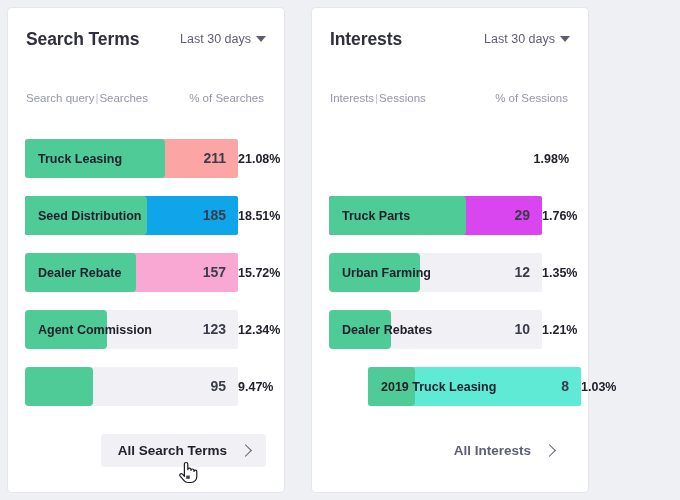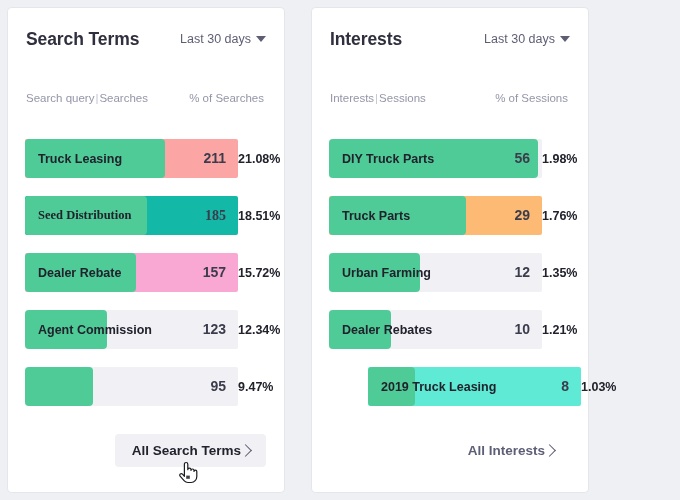--- a/index.html
+++ b/index.html
@@ -161,20 +161,21 @@
     display: flex;
     align-items: center;
     justify-content: flex-end;
     padding-bottom: 6px;
     padding-right: 1px;
   }
 
   .all-link {
     display: inline-flex;
     align-items: center;
+    gap: 14px;
     padding: 9px 16px 9px 17px;
     border-radius: 4px;
     cursor: pointer;
     background: transparent;
     border: none;
     font-family: inherit;
   }
 
   .all-link.hovered { background: #f1f1f5; }
 
@@ -232,21 +233,21 @@
     <div class="rows">
       <div class="row">
         <div class="bar-track" style="background: #fca5a5;">
           <div class="bar-fill" style="width: 65.7%; background: rgb(79, 203, 151);"></div>
           <span class="bar-label">Truck Leasing</span>
           <span class="bar-value">211</span>
         </div>
         <div class="row-pct">21.08%</div>
       </div>
       <div class="row">
-        <div class="bar-track" style="background: #14b8a6; font-family: Liberation Serif, serif;">
+        <div class="bar-track" style="background: #0ea5e9;">
           <div class="bar-fill" style="width: 57.3%; background: rgb(79, 203, 151);"></div>
           <span class="bar-label">Seed Distribution</span>
           <span class="bar-value">185</span>
         </div>
         <div class="row-pct">18.51%</div>
       </div>
       <div class="row">
         <div class="bar-track" style="background: #f9a8d4;">
           <div class="bar-fill" style="width: 52.1%; background: rgb(79, 203, 151);"></div>
           <span class="bar-label">Dealer Rebate</span>
@@ -291,29 +292,24 @@
 
     <div class="col-headers">
       <div class="col-left">
         <span>Interests</span><span class="col-sep">|</span><span>Sessions</span>
       </div>
       <div class="col-right">% of Sessions</div>
     </div>
 
     <div class="rows">
       <div class="row">
-        <div class="bar-track" style="background: rgb(240, 240, 245);">
-          <div class="bar-fill" style="width: 98%; background: rgb(79, 203, 151);"></div>
-          <span class="bar-label">DIY Truck Parts</span>
-          <span class="bar-value">56</span>
-        </div>
         <div class="row-pct">1.98%</div>
       </div>
       <div class="row">
-        <div class="bar-track" style="background: #fdba74;">
+        <div class="bar-track" style="background: #d946ef;">
           <div class="bar-fill" style="width: 64.5%; background: rgb(79, 203, 151);"></div>
           <span class="bar-label">Truck Parts</span>
           <span class="bar-value">29</span>
         </div>
         <div class="row-pct">1.76%</div>
       </div>
       <div class="row">
         <div class="bar-track" style="background: rgb(240, 240, 245);">
           <div class="bar-fill" style="width: 42.5%; background: rgb(79, 203, 151);"></div>
           <span class="bar-label">Urban Farming</span>

